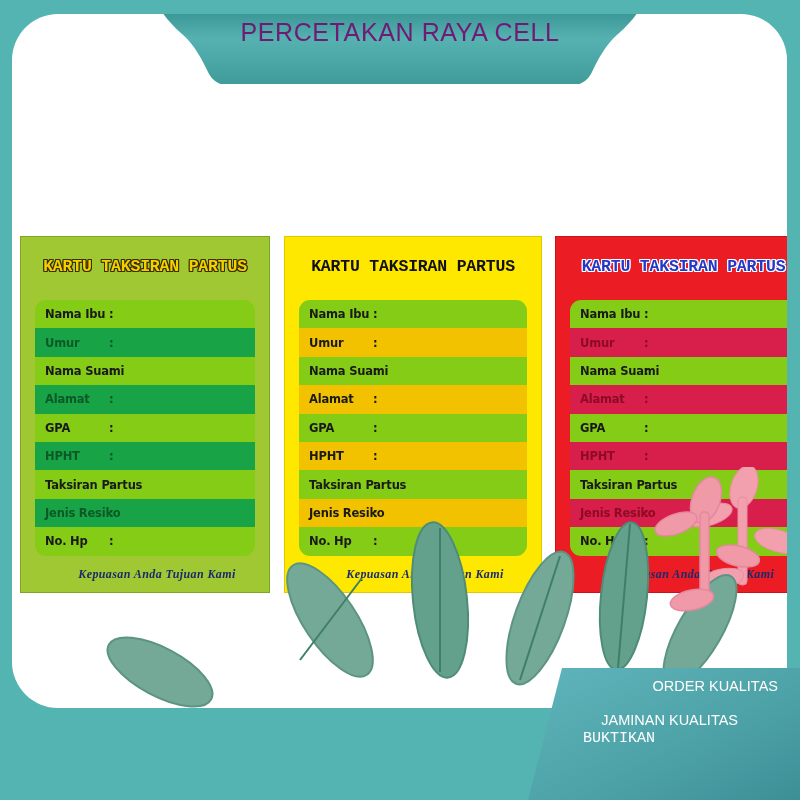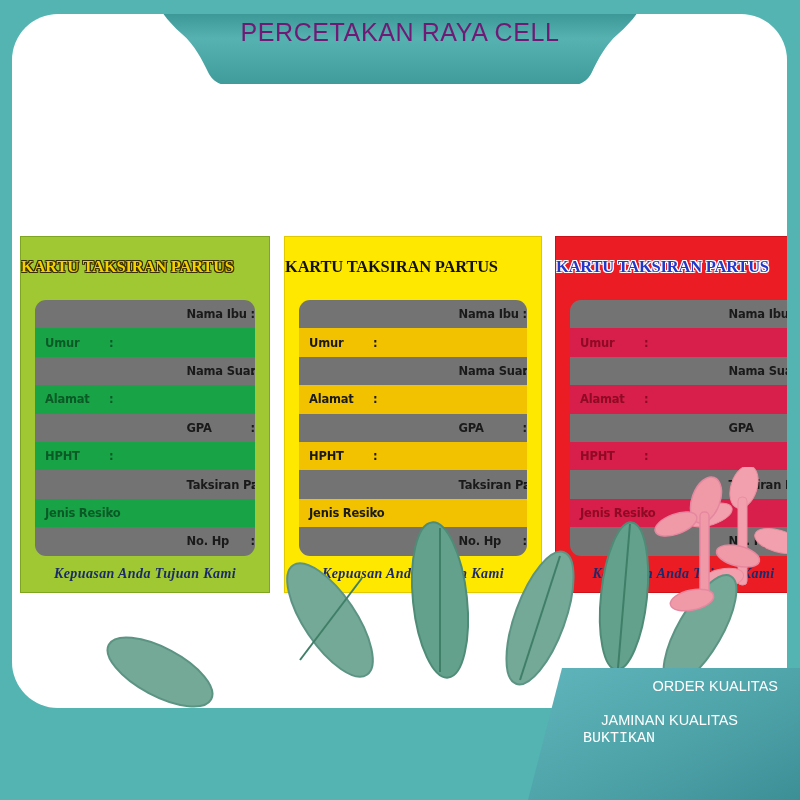--- a/index.html
+++ b/index.html
@@ -41,24 +41,25 @@
     position:absolute;top:0;height:357px;
     box-sizing:border-box;
     overflow:hidden;
   }
   .card-green{left:8px;width:250px;background:#9fc832;border:1px solid #7ea621;}
   .card-yellow{left:272px;width:258px;background:#ffe800;border:1px solid #e0c900;}
   .card-red{left:543px;width:257px;background:#ec1c24;border:1px solid #cc1118;}
 
   .card-title{
     position:absolute;left:0;top:20px;width:100%;
+    text-align:center;
     font-size:16.5px;
     font-weight:bold;
     letter-spacing:-.2px;
-    font-family:Liberation Serif, serif;
+    font-family:Liberation Mono, monospace;
     white-space:nowrap;
   }
   .card-green .card-title{
     color:#f5d000;
     text-shadow:-1px 0 #3a2f00,1px 0 #3a2f00,0 -1px #3a2f00,0 1px #3a2f00,
                 -1px -1px #3a2f00,1px -1px #3a2f00,-1px 1px #3a2f00,1px 1px #3a2f00;
   }
   .card-yellow .card-title{color:#111111;}
   .card-red .card-title{
     color:#2438c8;
@@ -74,29 +75,29 @@
   .row{
     height:28.4px;
     display:flex;align-items:center;
     font-size:11.5px;
     font-weight:bold;
     font-family:"DejaVu Sans",sans-serif;
     letter-spacing:-.2px;
   }
   .row .lbl{width:74px;padding-left:10px;box-sizing:border-box;white-space:nowrap;}
   .row .colon{font-weight:bold;}
-  .row.odd{background:#737373;color:#1a1a1a;justify-content:flex-end;}
+  .row.odd{background:#84cc16;color:#1a1a1a;}
   .card-green .row.even{background:#18a347;color:#0b5a26;}
   .card-yellow .row.even{background:#f2c200;color:#1a1a1a;}
   .card-red .row.even{background:#d81e4a;color:#8d0b25;}
 
   .tagline{
-    position:absolute;left:0;bottom:10px;width:100%;
+    position:absolute;left:12px;bottom:10px;width:100%;
     text-align:center;
-    font-size:14px;
+    font-size:12px;
     font-style:italic;
     font-weight:bold;
     color:#1b2a6b;
     font-family:"Liberation Serif",serif;
     letter-spacing:.4px;
   }
 
   
   #plants{position:absolute;left:0;top:0;width:800px;height:800px;pointer-events:none;}
 

